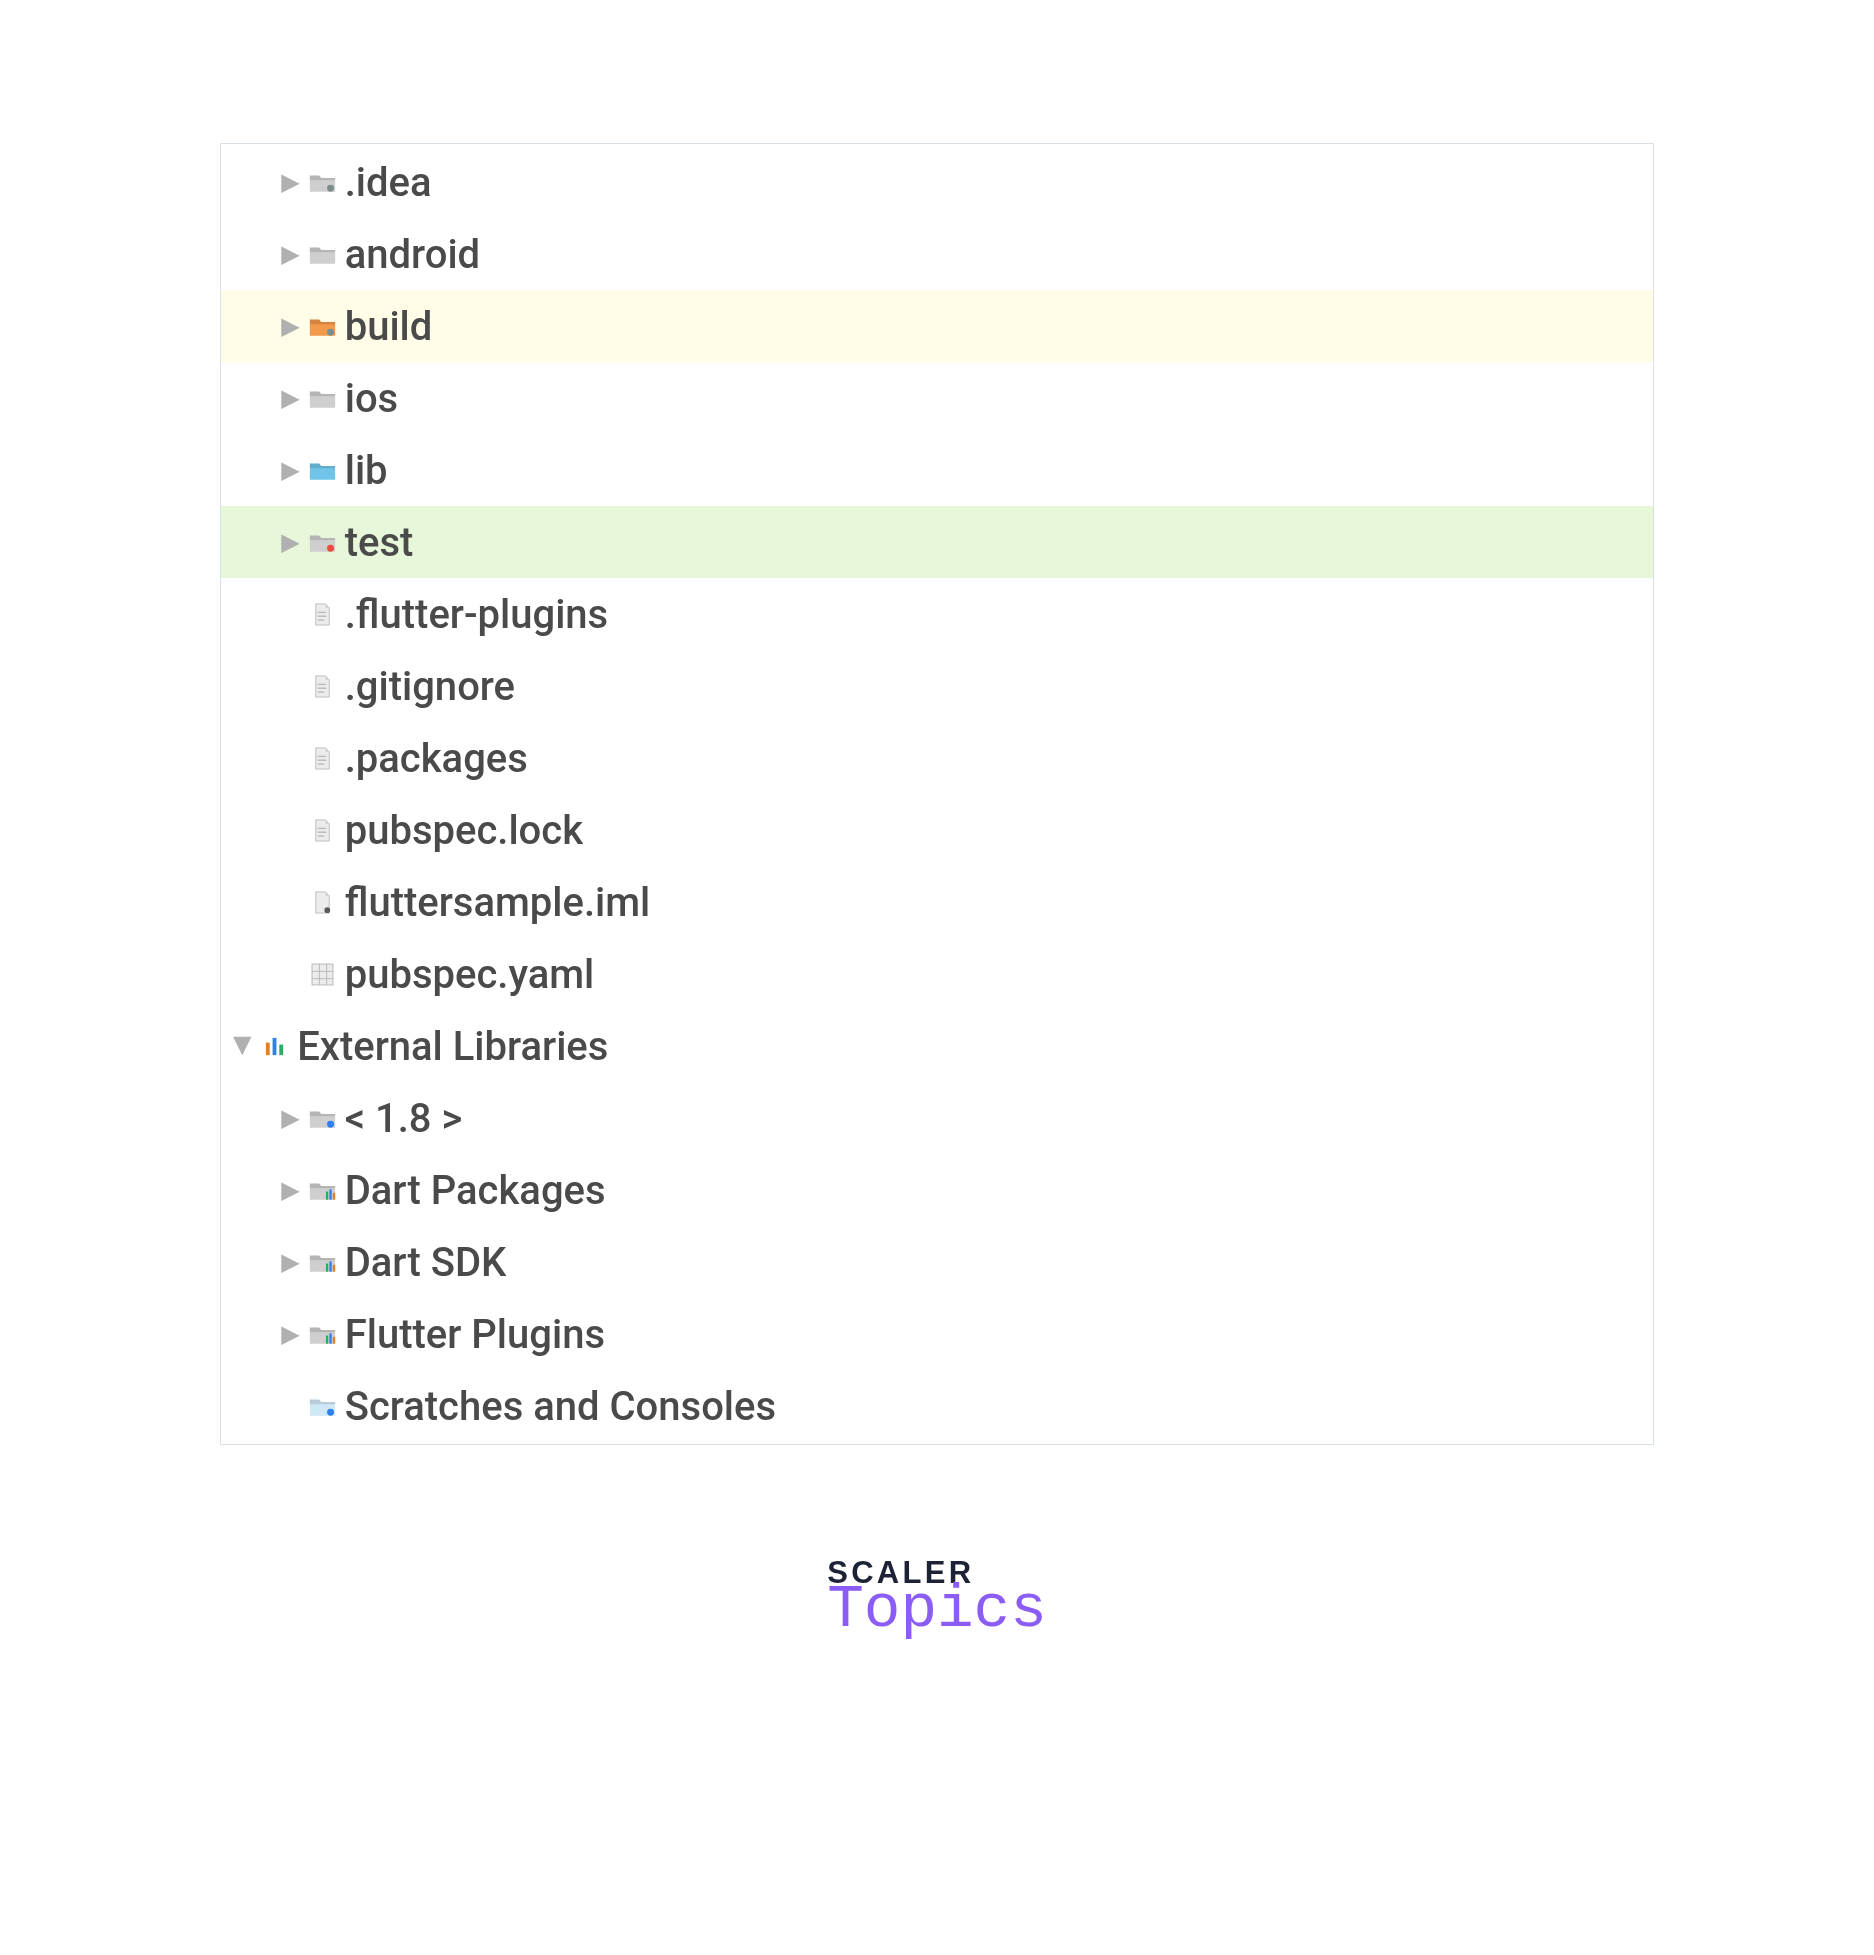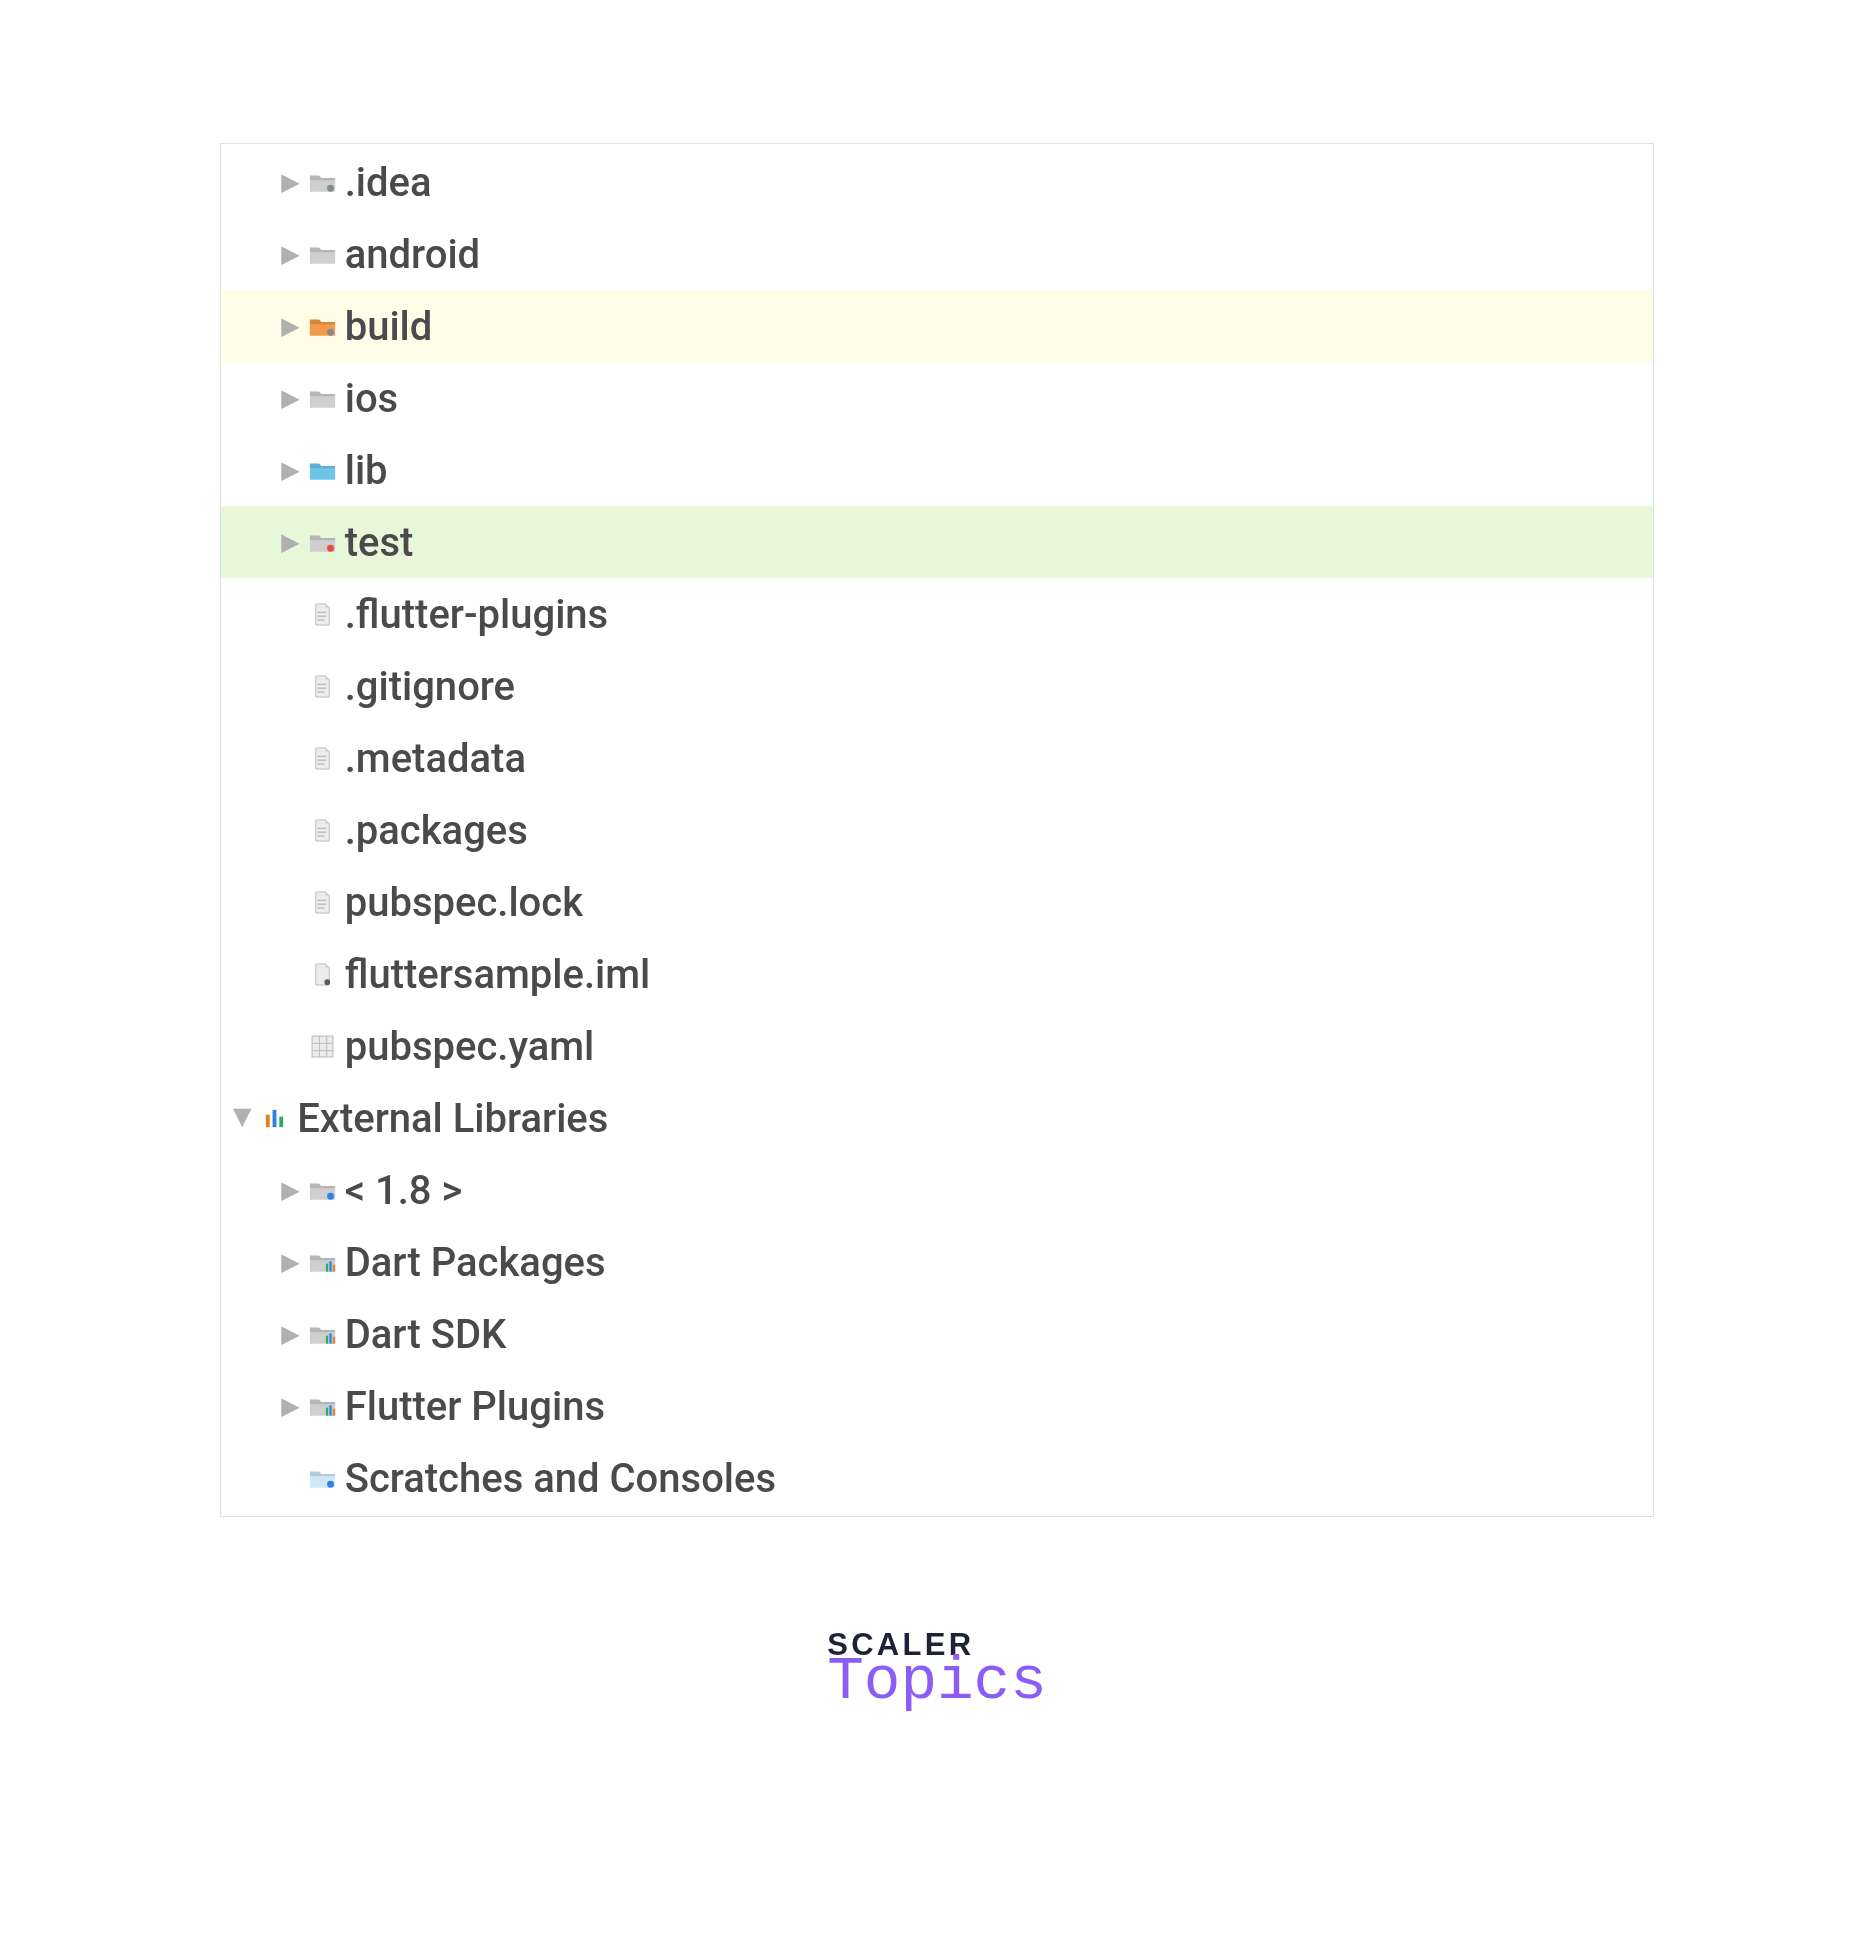--- a/index.html
+++ b/index.html
@@ -169,33 +169,20 @@
       <span class="no-arrow"></span>
       <span class="ficon">
         <svg viewBox="0 0 20 24">
           <path fill="#ececec" stroke="#bdbdbd" stroke-width="1" d="M3 1 L13 1 L17 5 L17 23 L3 23 Z"></path>
           <path fill="#cfcfcf" d="M13 1 L13 5 L17 5 Z"></path>
           <rect x="5" y="9" width="9" height="1.5" fill="#bdbdbd"></rect>
           <rect x="5" y="13" width="9" height="1.5" fill="#bdbdbd"></rect>
           <rect x="5" y="17" width="7" height="1.5" fill="#bdbdbd"></rect>
         </svg>
       </span>
-      <span class="label">.metadata</span>
-    </div>
-    <div class="row indent-1">
-      <span class="no-arrow"></span>
-      <span class="ficon">
-        <svg viewBox="0 0 20 24">
-          <path fill="#ececec" stroke="#bdbdbd" stroke-width="1" d="M3 1 L13 1 L17 5 L17 23 L3 23 Z"></path>
-          <path fill="#cfcfcf" d="M13 1 L13 5 L17 5 Z"></path>
-          <rect x="5" y="9" width="9" height="1.5" fill="#bdbdbd"></rect>
-          <rect x="5" y="13" width="9" height="1.5" fill="#bdbdbd"></rect>
-          <rect x="5" y="17" width="7" height="1.5" fill="#bdbdbd"></rect>
-        </svg>
-      </span>
       <span class="label">.packages</span>
     </div>
     <div class="row indent-1">
       <span class="no-arrow"></span>
       <span class="ficon">
         <svg viewBox="0 0 20 24">
           <path fill="#ececec" stroke="#bdbdbd" stroke-width="1" d="M3 1 L13 1 L17 5 L17 23 L3 23 Z"></path>
           <path fill="#cfcfcf" d="M13 1 L13 5 L17 5 Z"></path>
           <rect x="5" y="9" width="9" height="1.5" fill="#bdbdbd"></rect>
           <rect x="5" y="13" width="9" height="1.5" fill="#bdbdbd"></rect>

